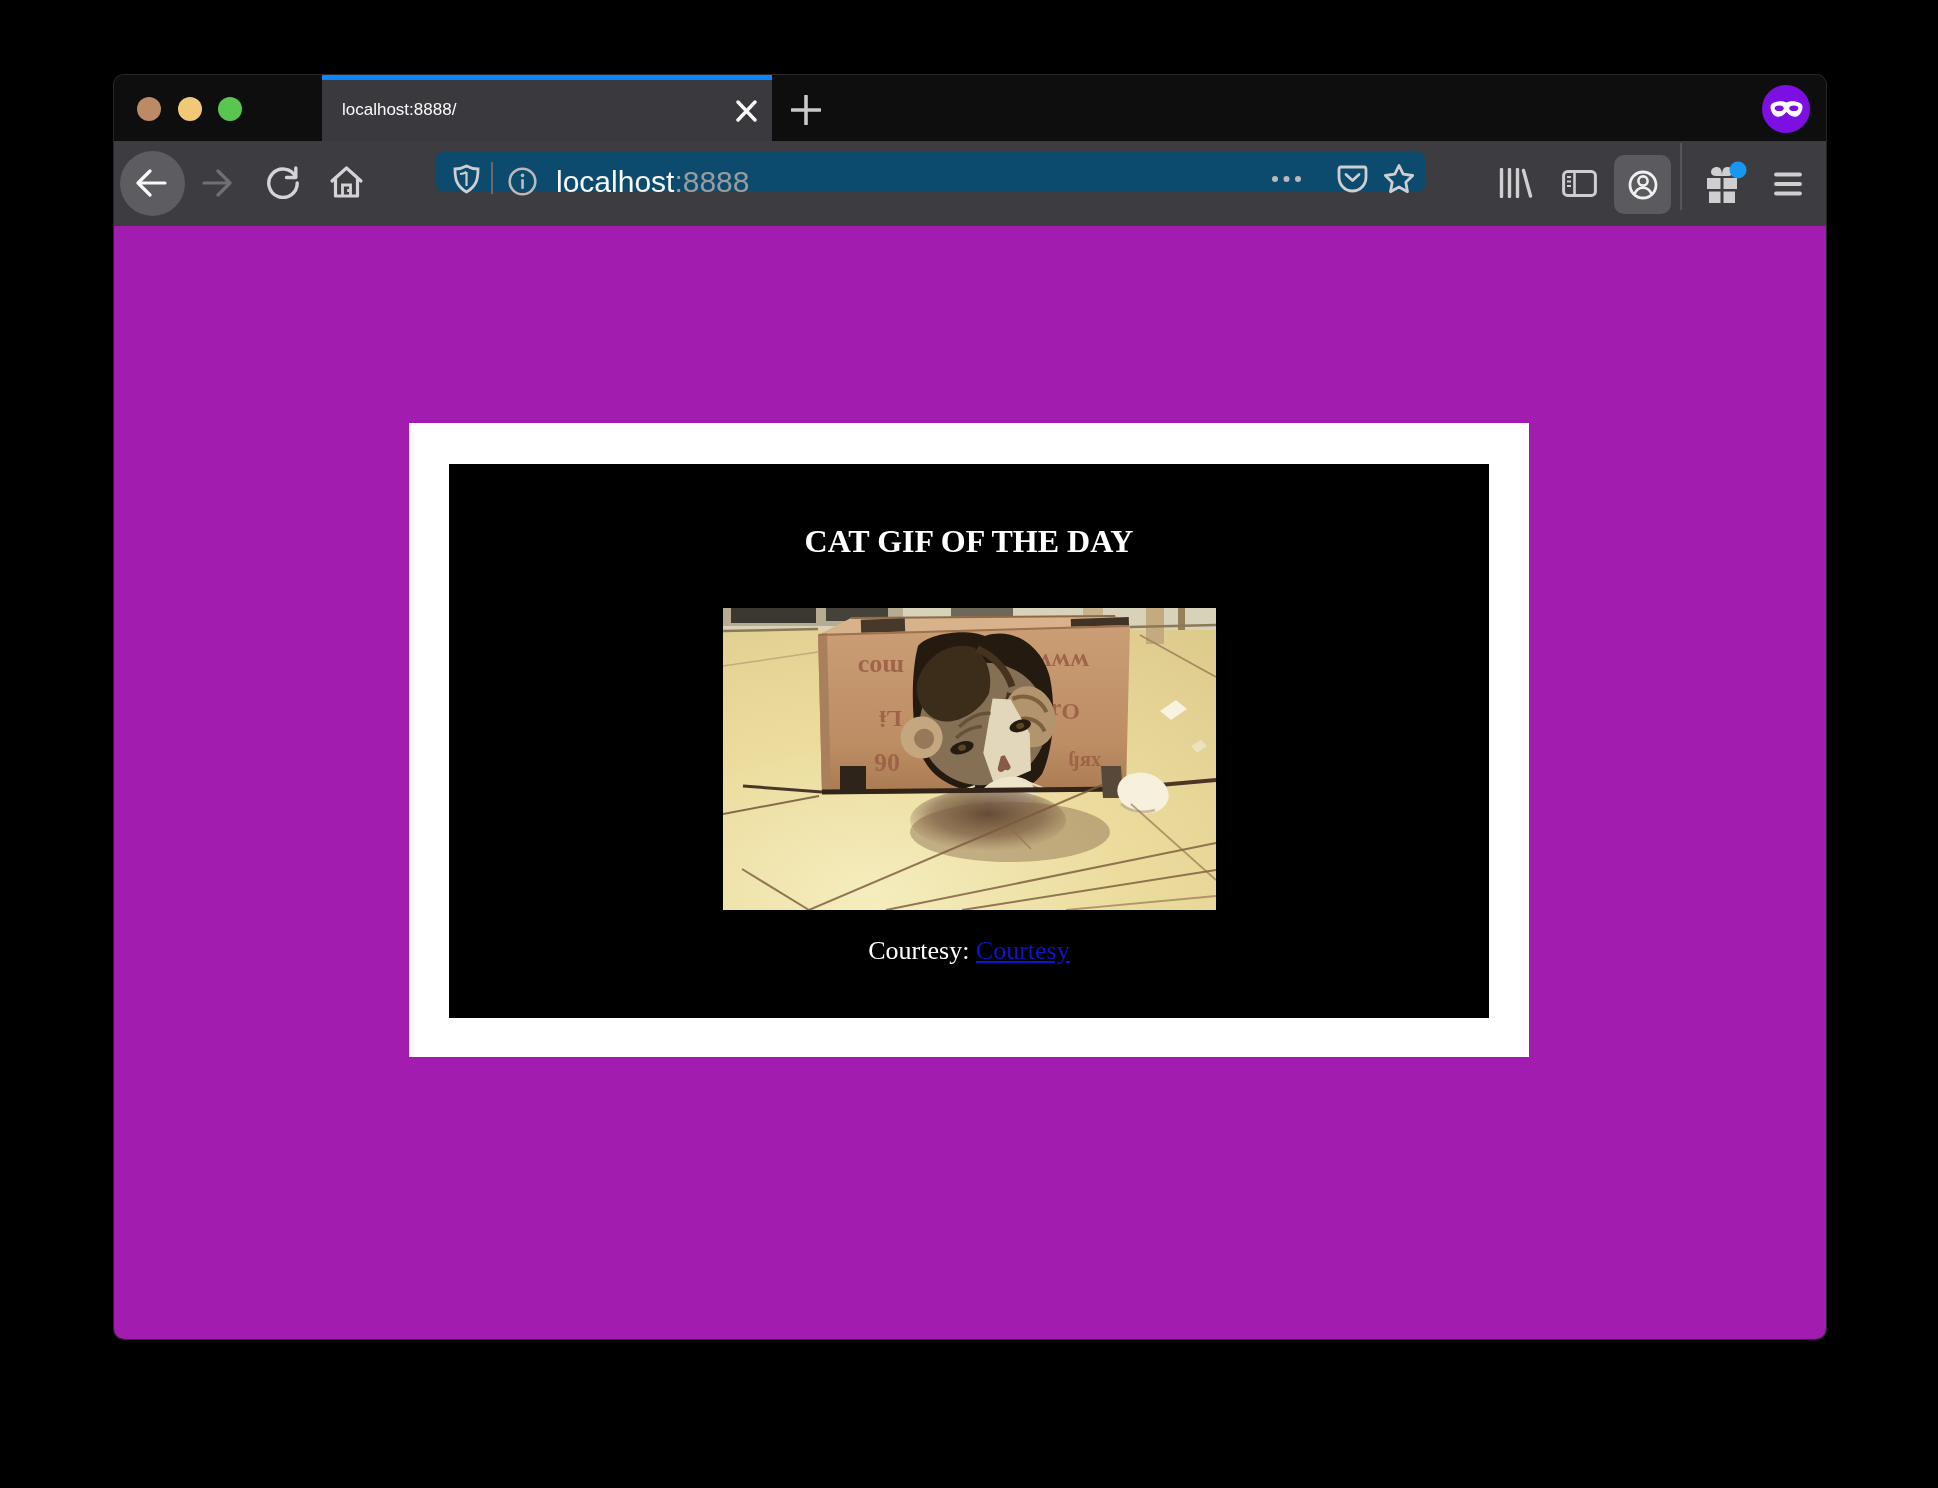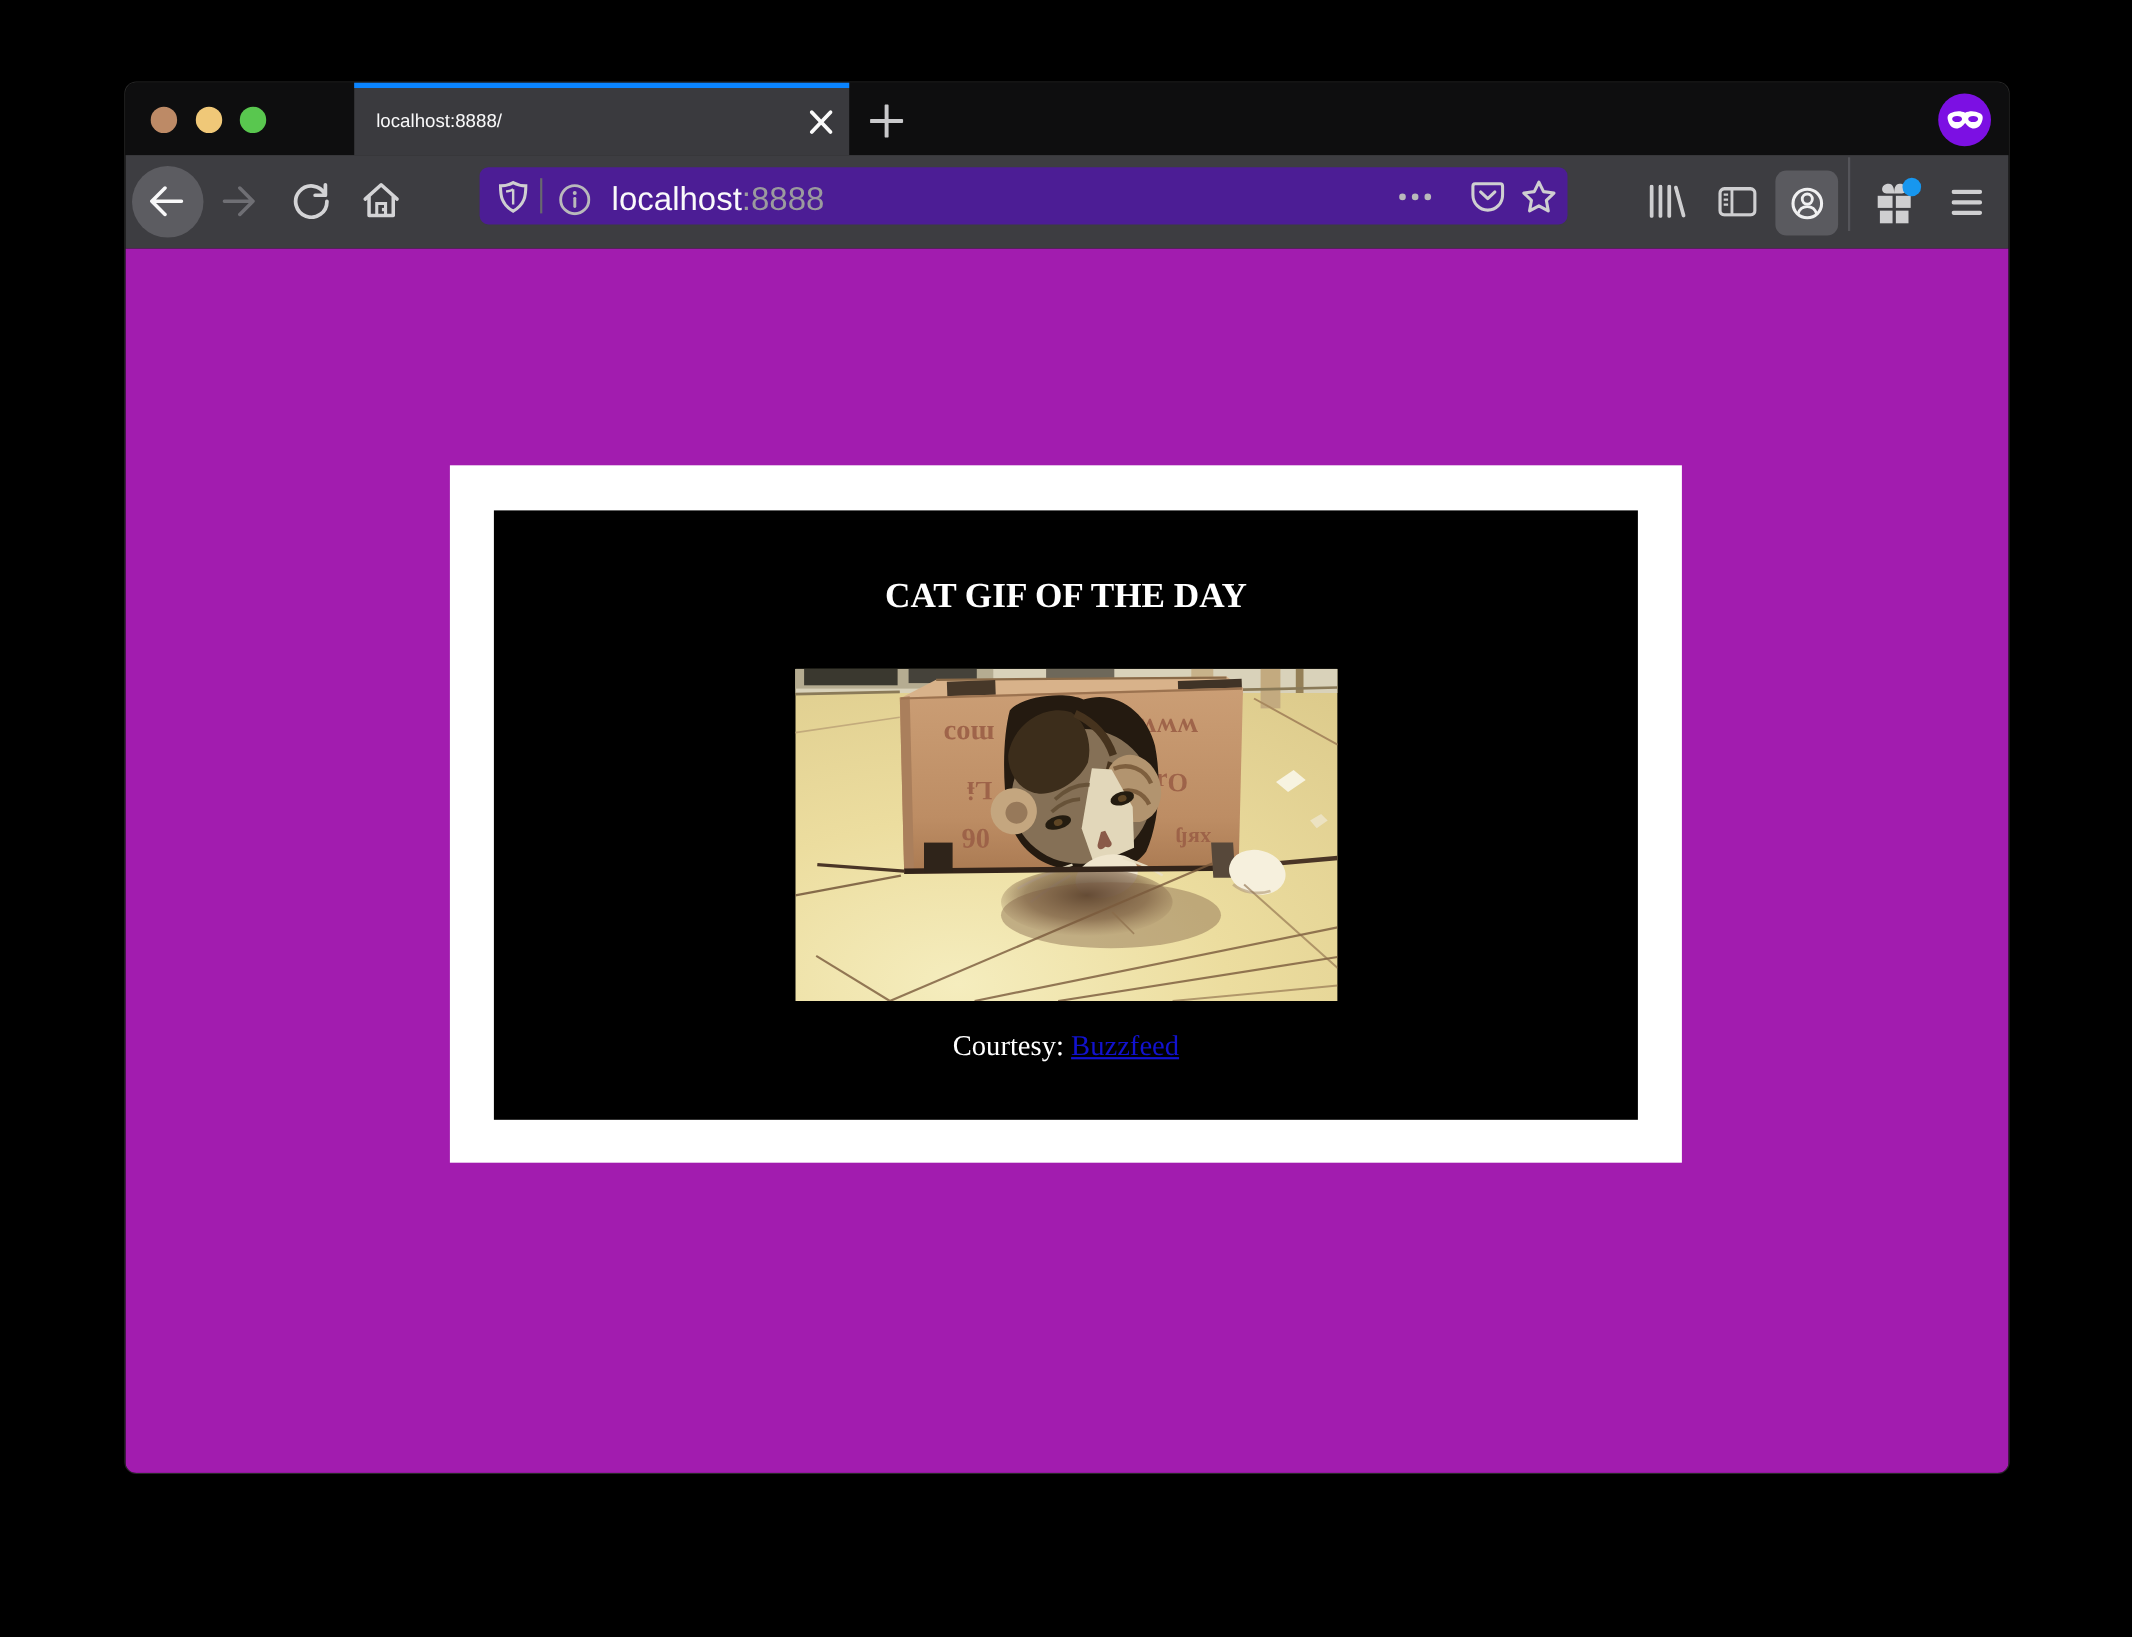--- a/index.html
+++ b/index.html
@@ -8,21 +8,21 @@
   #win{position:absolute;left:114px;top:75px;width:1712px;height:1264px;
        border-radius:10px;background:#000;box-shadow:0 0 0 1px #282828;overflow:hidden;
        font-family:"Liberation Sans",sans-serif;}
   #tabbar{position:absolute;left:0;top:0;width:100%;height:66px;background:#0e0e0f;}
   .tl{position:absolute;top:22px;width:24px;height:24px;border-radius:50%;}
   #tab{position:absolute;left:208px;top:0;width:450px;height:66px;background:#3a3a3e;}
   #tabline{position:absolute;left:0;top:0;width:100%;height:5px;background:#0a84ff;}
   #tabtitle{position:absolute;left:20px;top:0;height:66px;line-height:69px;
             font-size:17px;color:#f9f9fa;}
   #toolbar{position:absolute;left:0;top:66px;width:100%;height:85px;background:#3d3d41;}
-  #urlbar{position:absolute;left:322px;top:11px;width:989px;height:52px;background:#4c1d95;border-radius:8px;}
+  #urlbar{position:absolute;left:322px;top:11px;width:989px;height:40px;background:#0c4a6e;border-radius:8px;}
   #urltext{position:absolute;left:120px;top:0;height:52px;line-height:60px;font-size:30px;color:#f9f9fa;}
   #urltext span{color:#9b9b9e;}
   #content{position:absolute;left:0;top:151px;width:100%;height:1113px;background:#a21caf;text-decoration:underline;}
   #whitebox{position:absolute;left:295px;top:197px;width:1120px;height:634px;background:#fff;}
   #blackbox{position:absolute;left:40px;top:41px;width:1040px;height:554px;background:#000;}
   #title{position:absolute;left:0;top:59px;width:100%;text-align:center;
          font-family:"Liberation Serif",serif;font-weight:bold;font-size:32px;color:#fff;}
   #catimg{position:absolute;left:274px;top:144px;width:493px;height:302px;}
   #courtesy{position:absolute;left:0;top:472px;width:100%;text-align:center;
             font-family:"Liberation Serif",serif;font-size:26px;color:#fff;}
@@ -237,17 +237,17 @@
           </g>
           <g stroke="#8a6a48" stroke-width="1.5" fill="none" opacity="0.6">
             <path d="M288,221 L308,241"></path>
             <path d="M408,196 L493,272" stroke-width="1.8"></path>
             <path d="M343,302 L493,288" stroke-width="1.8"></path>
           </g>
 
           <polygon points="437,103 453,92 464,101 448,112" fill="#f7f3e0"></polygon>
           <polygon points="468,138 478,132 484,138 474,145" fill="#eee6cc" opacity="0.8"></polygon>
         </svg>
-        <div id="courtesy">Courtesy: <a href="#">Buzzfeed</a></div>
+        <div id="courtesy">Courtesy: <a href="#">Courtesy</a></div>
       </div>
     </div>
   </div>
 </div>
 
 </body></html>

